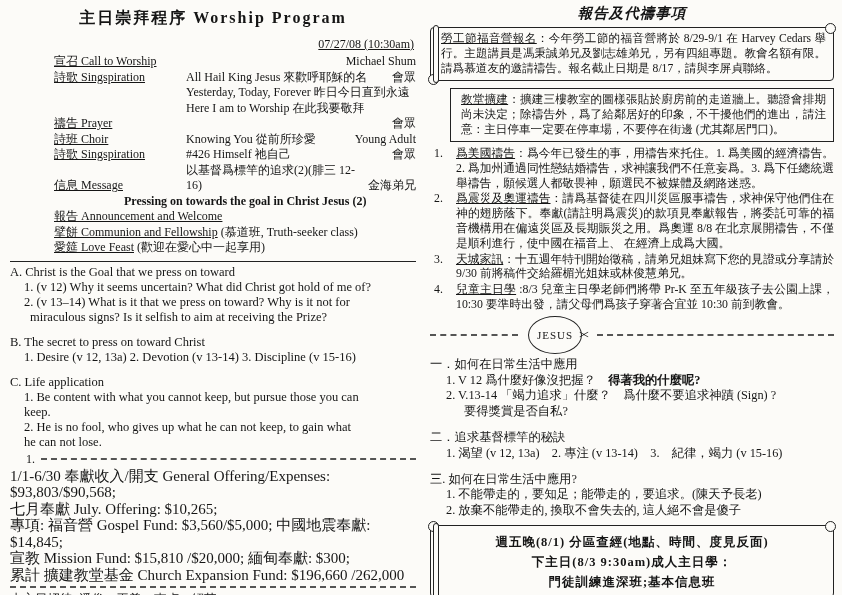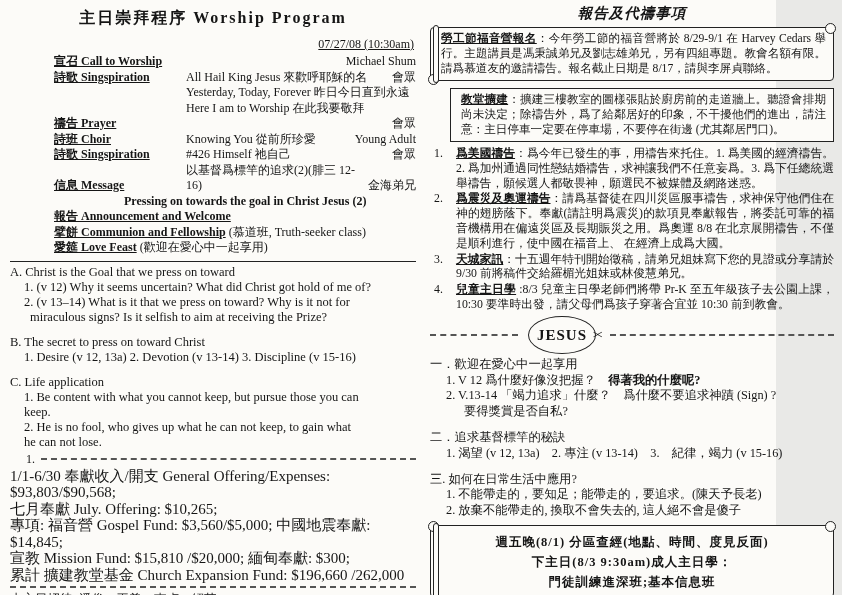--- a/index.html
+++ b/index.html
@@ -4,36 +4,36 @@
 <style>
   html,body{margin:0;padding:0;}
   body{
     width:842px;height:595px;
     background:#e9e9e7;
     font-family:"Liberation Serif","DejaVu Serif",serif;
     color:#151515;
     overflow:hidden;
   }
   .page{
-    position:relative;width:776px;height:595px;
+    position:relative;width:842px;height:595px;
     background:#fcfbf8;
   }
   .col-left{position:absolute;left:10px;top:6px;width:406px;}
   .col-right{position:absolute;left:430px;top:2px;width:404px;}
 
   
   .l-title{text-align:center;font-size:16px;font-weight:bold;letter-spacing:2px;margin-top:2px;}
   .date-line{text-align:right;font-size:12px;margin:8px 2px 2px 0;text-decoration:underline;}
   .prog{font-size:12px;margin-left:44px;}
   .prow{display:flex;line-height:15.5px;align-items:flex-end;}
   .plabel{flex:0 0 132px;}
   .pcontent{flex:1;}
   .pwho{flex:0 0 auto;text-align:right;}
   .prow-inline{line-height:15.5px;}
-  .u{text-decoration:underline;font-weight:bold;}
+  .u{text-decoration:underline;}
   .b{font-weight:bold;}
   .rule{border-top:1.5px solid #222;margin:5px 0 3px 0;}
   .outline{font-size:12.5px;line-height:15px;}
   .ot{margin-top:0;}
   .oi{margin-left:14px;}
   .oc{margin-left:20px;}
   .gap10{height:10px;}
   .dashrow{display:flex;align-items:center;font-size:12px;margin:2px 0 1px 0;}
   .dashrow .num{margin-left:16px;margin-right:6px;}
   .dashline{flex:1;border-top:2px dashed #555;height:0;}
@@ -56,21 +56,21 @@
   .curl.tl{top:-5px;left:-3px;}
   .leftbar{position:absolute;left:2px;top:-3px;bottom:-3px;width:4px;border:1px solid #222;border-radius:3px;background:#fcfbf8;}
   .ann{font-size:11.8px;line-height:14.8px;margin-top:4px;}
   .ann-item{display:flex;margin-top:1px;}
   .ann-num{flex:0 0 22px;padding-left:4px;}
   .ann-body{flex:1;text-align:justify;}
   .fishrow{display:flex;align-items:center;margin:4px 0 3px 0;}
   .squig{border-top:2px dashed #555;height:0;}
   .squig.left{flex:0 0 88px;margin-right:10px;}
   .squig.right{flex:1;margin-left:10px;}
-  .fish{display:inline-block;border:1.6px solid #222;border-radius:50%;padding:12px 8px;font-size:15px;font-weight:bold;letter-spacing:1px;line-height:12px;}
+  .fish{display:inline-block;border:1.6px solid #222;border-radius:50%;padding:12px 8px;font-size:11px;font-weight:normal;letter-spacing:1px;line-height:12px;}
   .fishtail{font-size:10px;font-weight:bold;letter-spacing:-2px;margin-left:-3px;}
   .cnol{font-size:12.3px;line-height:15.8px;}
   .cnol .sub{margin-left:16px;}
   .cnol .sub2{margin-left:34px;}
   .box-bottom{margin-top:6px;border:1.6px solid #222;border-radius:6px;position:relative;
     padding:6px 8px;text-align:center;font-weight:bold;font-size:12.5px;line-height:20px;letter-spacing:1px;background:#fcfbf8;}
   .footer{font-weight:bold;font-size:12.5px;text-align:center;margin-top:4px;letter-spacing:1px;}
 </style>
 </head>
 <body>
@@ -210,21 +210,21 @@
     </div>
 
     <div class="fishrow">
       <span class="squig left"></span>
       <span class="fish">JESUS</span>
       <span class="fishtail">&gt;&lt;</span>
       <span class="squig right"></span>
     </div>
 
     <div class="cnol">
-      <div>一．歡迎在愛心中一起享用</div>
+      <div>一．如何在日常生活中應用</div>
       <div class="sub"><span>1. V 12 爲什麼好像沒把握？</span>　<span class="b">得著我的什麼呢?</span></div>
       <div class="sub">2. V.13-14 「竭力追求」什麼？　爲什麼不要追求神蹟 (Sign) ?</div>
       <div class="sub2">要得獎賞是否自私?</div>
       <div class="gap10"></div>
       <div>二．追求基督標竿的秘訣</div>
       <div class="sub">1. 渴望 (v 12, 13a)　2. 專注 (v 13-14)　3.　紀律，竭力 (v 15-16)</div>
       <div class="gap10"></div>
       <div>三. 如何在日常生活中應用?</div>
       <div class="sub">1. 不能帶走的，要知足；能帶走的，要追求。(陳天予長老)</div>
       <div class="sub">2. 放棄不能帶走的, 換取不會失去的, 這人絕不會是傻子</div>

